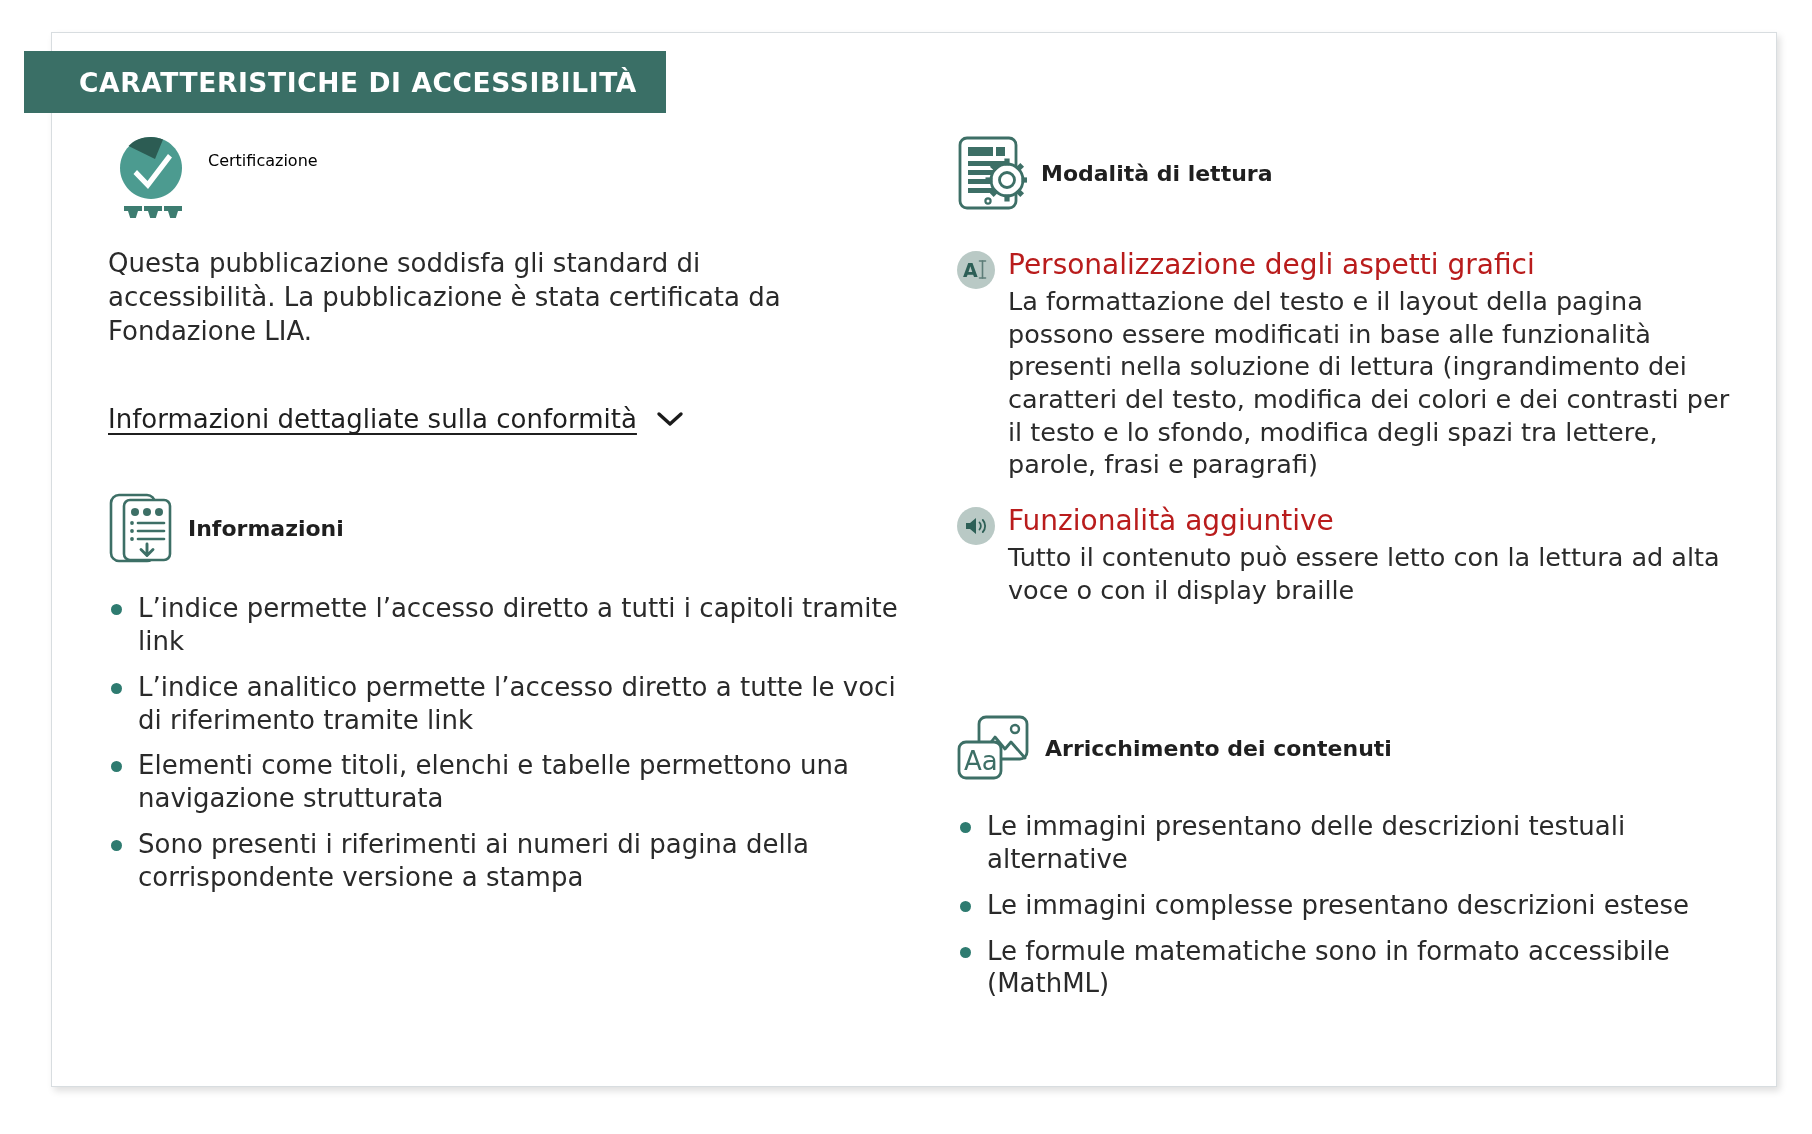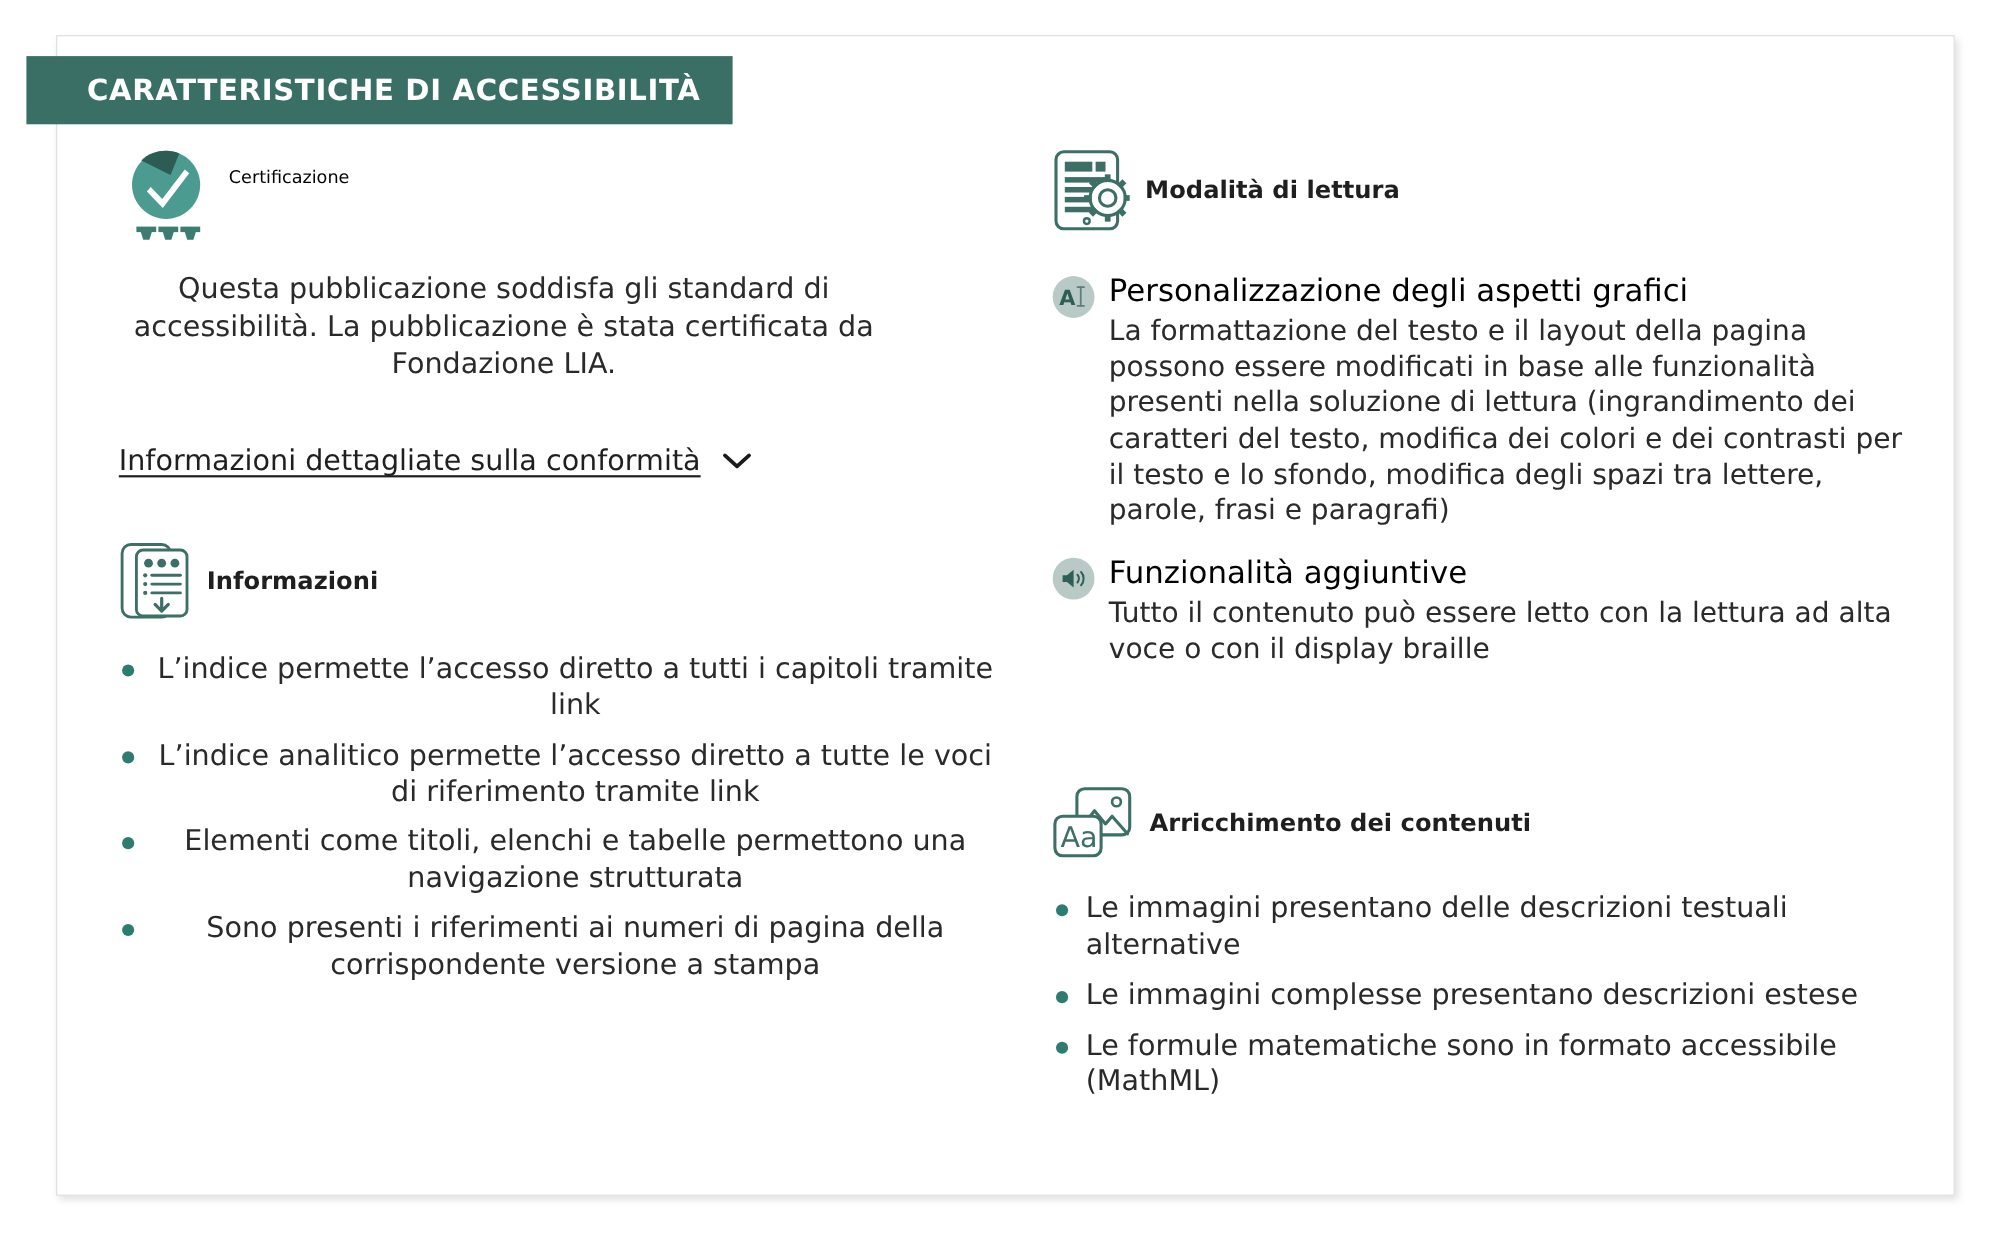--- a/index.html
+++ b/index.html
@@ -53,21 +53,21 @@
   }
 
   
   .columns {
     position: absolute;
     left: 0; top: 96px;
     width: 1726px;
     height: 940px;
     display: flex;
   }
-  .col-left  { width: 905px; padding: 0 0 0 56px; position: relative; text-align: center; }
+  .col-left  { width: 905px; padding: 0 0 0 56px; position: relative; }
   .col-right { width: 821px; padding: 0 40px 0 0; position: relative; }
 
   
   .sec-head {
     display: flex;
     align-items: center;
     gap: 14px;
   }
   .sec-head .sec-title {
     font-family: "DejaVu Sans", "Liberation Sans", sans-serif;
@@ -132,21 +132,21 @@
     width: 38px; height: 38px;
     border-radius: 50%;
     background: #b9c9c5;
     display: flex; align-items: center; justify-content: center;
     margin-top: 2px;
   }
   .feat-body { flex: 1 1 auto; }
   .feat-title {
     font-family: "DejaVu Sans", "Liberation Sans", sans-serif;
     font-size: 28px;
-    color: #000000;
+    color: #b91c1c;
     line-height: 1.15;
     margin-bottom: 4px;
   }
   .feat-text {
     font-family: "DejaVu Sans", "Liberation Sans", sans-serif;
     font-size: 25.5px;
     line-height: 1.28;
     color: #2a2a2a;
   }
 

